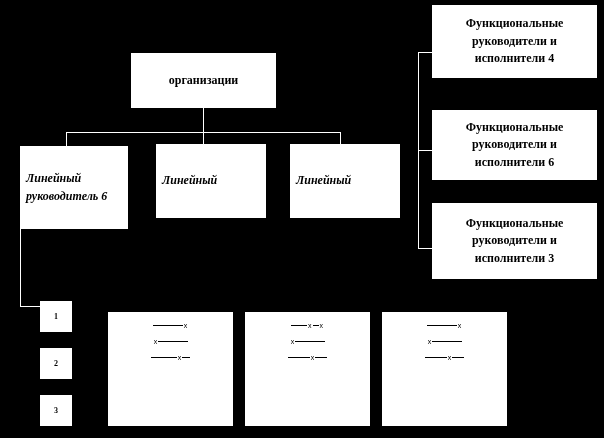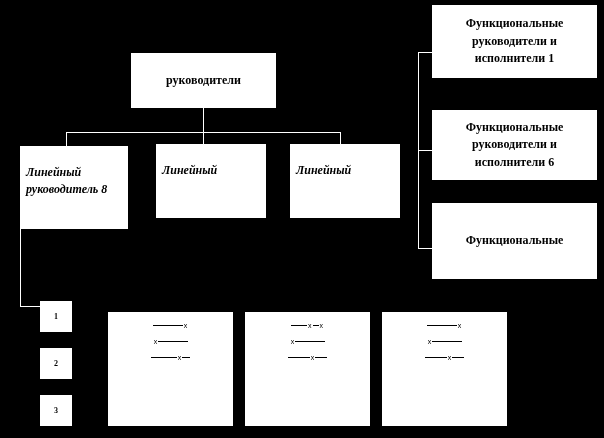--- a/index.html
+++ b/index.html
@@ -26,21 +26,21 @@
     align-items: center;
     justify-content: center;
     text-align: center;
     font-size: 12px;
     font-weight: bold;
     line-height: 1.45;
     padding: 2px 4px;
   }
   .box.italic {
     font-style: italic;
-    align-items: flex-start;
+    align-items: center;
     justify-content: flex-start;
     text-align: left;
     padding: 18px 6px;
   }
   .box .inner {
     width: 100%;
   }
   .legend-num {
     position: absolute;
     background: #ffffff;
@@ -100,56 +100,57 @@
   <div class="line" style="left:20px; top:146px; width:6px; height:1px;"></div>
   <div class="line" style="left:20px; top:306px; width:20px; height:1px;"></div>
 
   <div class="line" style="left:418px; top:52px; width:14px; height:1px;"></div>
   <div class="line" style="left:418px; top:150px; width:14px; height:1px;"></div>
   <div class="line" style="left:418px; top:248px; width:14px; height:1px;"></div>
   <div class="line" style="left:418px; top:52px; width:1px; height:196px;"></div>
 
   <div class="box" style="left:131px; top:53px; width:145px; height:55px;">
     <div class="inner">
-      <div>руководители</div>
+      <div>организации</div>
     </div>
   </div>
 
   <div class="box italic" style="left:20px; top:146px; width:108px; height:83px;">
     <div class="inner">
       <div>Линейный</div>
-      <div>руководитель 8</div>
+      <div>руководитель 6</div>
     </div>
   </div>
   <div class="box italic" style="left:156px; top:144px; width:110px; height:74px;">
     <div class="inner">
       <div>Линейный</div>
     </div>
   </div>
   <div class="box italic" style="left:290px; top:144px; width:110px; height:74px;">
     <div class="inner">
       <div>Линейный</div>
     </div>
   </div>
 
   <div class="box" style="left:432px; top:5px; width:165px; height:73px;">
     <div class="inner">
       <div>Функциональные</div>
-      <div>руководители и исполнители 1</div>
+      <div>руководители и исполнители 4</div>
     </div>
   </div>
   <div class="box" style="left:432px; top:110px; width:165px; height:70px;">
     <div class="inner">
       <div>Функциональные</div>
       <div>руководители и исполнители 6</div>
     </div>
   </div>
   <div class="box" style="left:432px; top:203px; width:165px; height:76px;">
     <div class="inner">
       <div>Функциональные</div>
+      <div>руководители и исполнители 3</div>
     </div>
   </div>
 
   <div class="legend-num" style="left:40px; top:301px; width:32px; height:31px;">1</div>
   <div class="legend-num" style="left:40px; top:348px; width:32px; height:31px;">2</div>
   <div class="legend-num" style="left:40px; top:395px; width:32px; height:31px;">3</div>
 
   <div class="legend-panel" style="left:108px; top:312px; width:125px; height:114px;">
     <div class="legend-row" style="top:8px;">
         <span class="lseg" style="width:30px;"></span>

